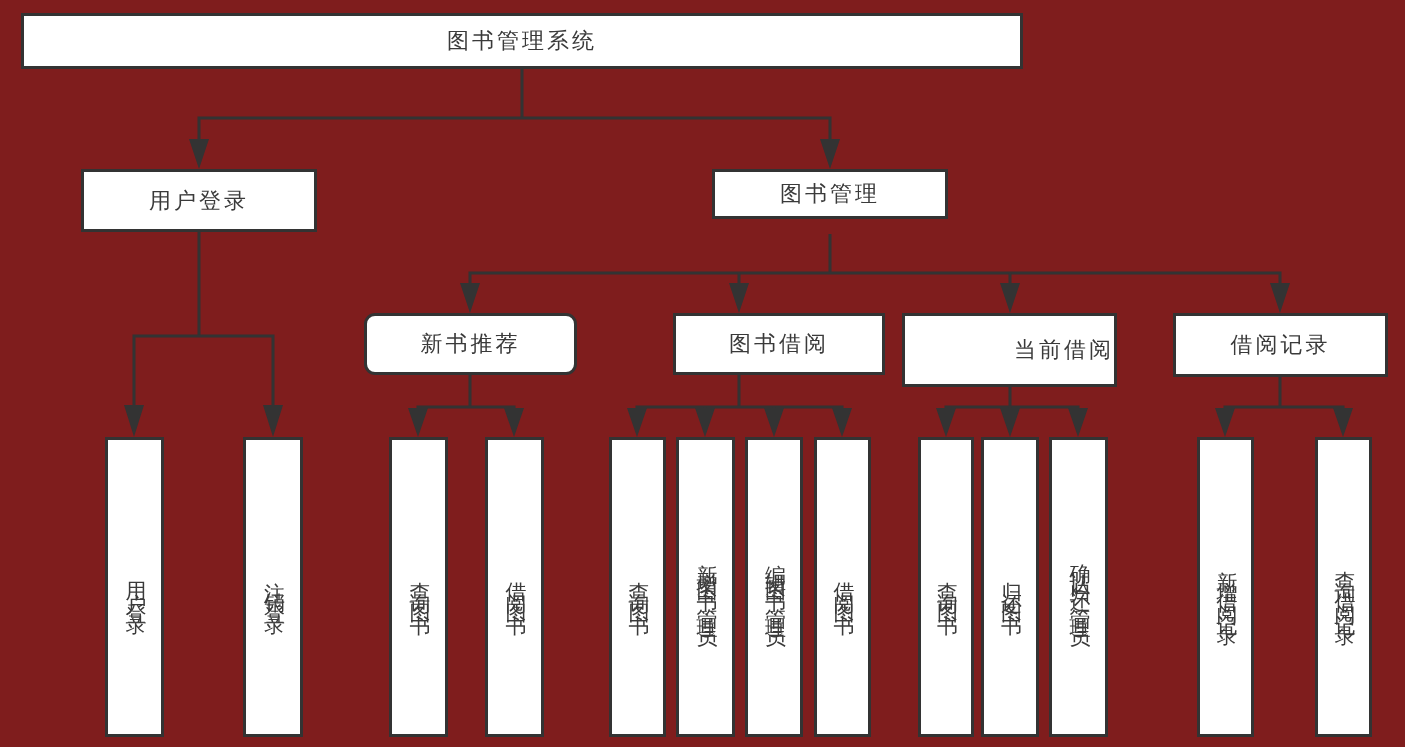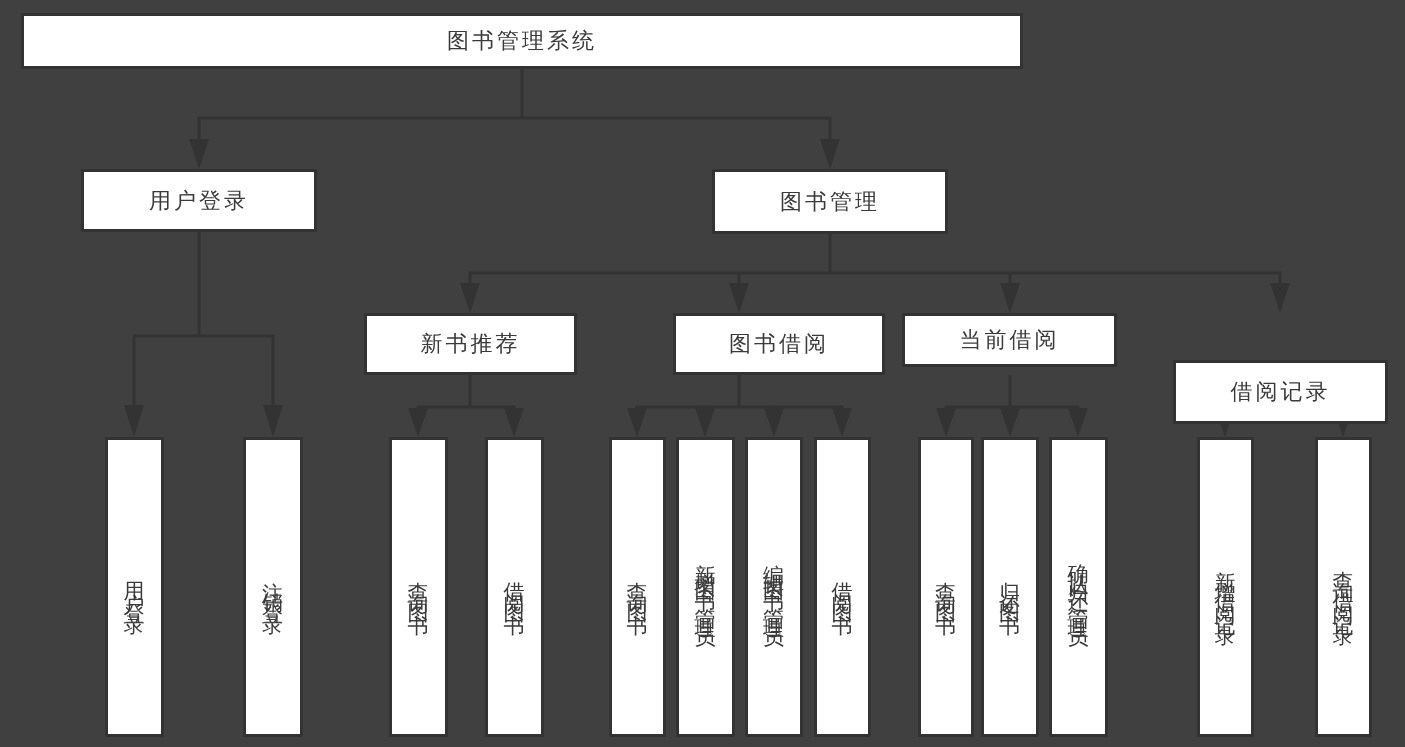--- a/index.html
+++ b/index.html
@@ -1,21 +1,21 @@
 <!DOCTYPE html>
 <html><head>
 <meta charset="utf-8">
 <style>
   html, body { margin: 0; padding: 0; background: #ffffff; }
   #stage {
     position: relative;
     width: 1405px;
     height: 747px;
-    background: #404040;
-    font-family: Liberation Sans, sans-serif;
+    background: #7f1d1d;
+    font-family: Liberation Mono, monospace;
     overflow: hidden;
   }
   #connectors {
     position: absolute;
     left: 0; top: 0;
     width: 1405px; height: 747px;
   }
   .hbox {
     position: absolute;
     box-sizing: border-box;
@@ -125,34 +125,34 @@
     </g>
   </svg>
 
   <div class="hbox" style="left:21px; top:13px; width:1002px; height:56px;">
     <span>图书管理系统</span>
   </div>
 
   <div class="hbox" style="left:81px; top:169px; width:236px; height:63px;">
     <span>用户登录</span>
   </div>
-  <div class="hbox" style="left:712px; top:169px; width:236px; height:65px;">
+  <div class="hbox" style="left:712px; top:169px; width:236px; height:50px;">
     <span>图书管理</span>
   </div>
 
-  <div class="hbox" style="left:364px; top:313px; width:213px; height:62px;">
+  <div class="hbox" style="left:364px; top:313px; width:213px; height:62px;border-radius:11px;">
     <span>新书推荐</span>
   </div>
   <div class="hbox" style="left:633px; top:313px; width:212px; height:62px;margin-left:40px;">
     <span>图书借阅</span>
   </div>
-  <div class="hbox" style="left:902px; top:313px; width:215px; height:54px;">
+  <div class="hbox" style="left:902px; top:313px; width:215px; height:74px;justify-content:flex-end;">
     <span>当前借阅</span>
   </div>
-  <div class="hbox" style="left:1173px; top:313px; width:215px; height:64px;margin-top:47px;">
+  <div class="hbox" style="left:1173px; top:313px; width:215px; height:64px;">
     <span>借阅记录</span>
   </div>
 
   <div class="vbox" style="left:105px; width:59px;">
     <span class="vtext">用户登录</span>
   </div>
   <div class="vbox" style="left:243px; width:60px;">
     <span class="vtext">注销登录</span>
   </div>
 

